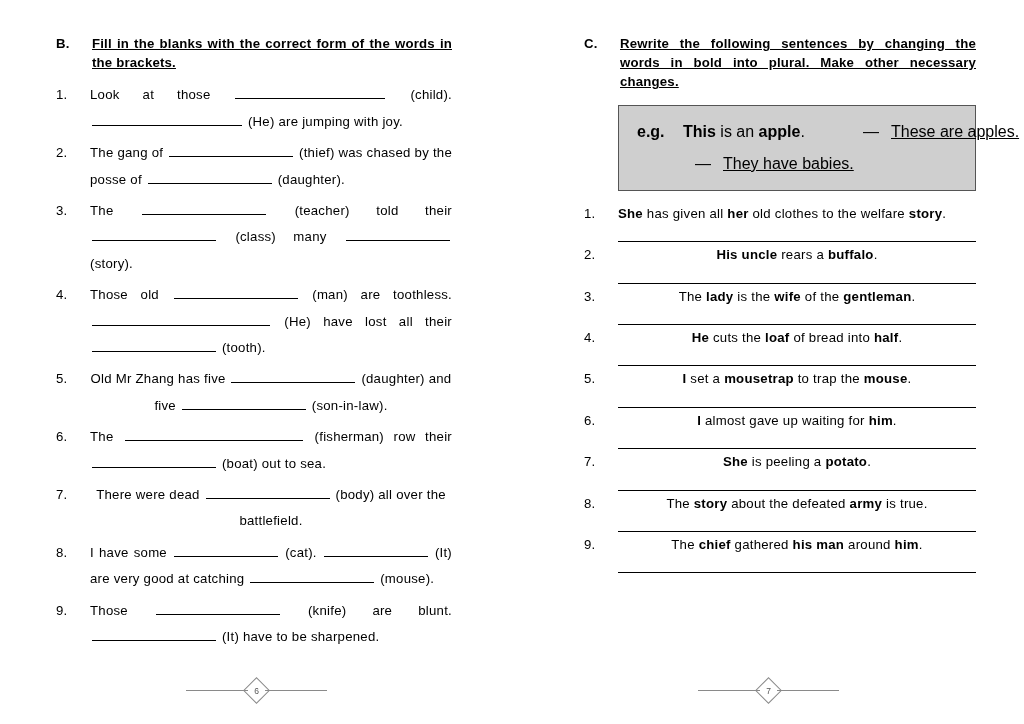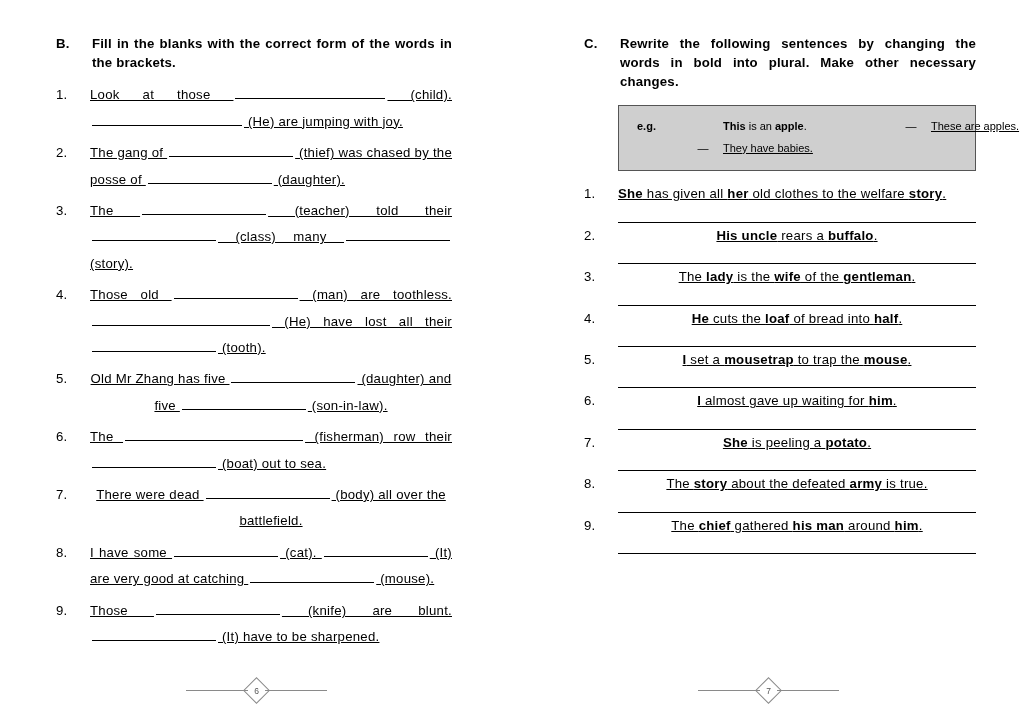--- a/index.html
+++ b/index.html
@@ -49,20 +49,21 @@
   }
   .section-letter {
     width: 36px;
     flex: 0 0 36px;
     font-weight: bold;
   }
   .section-title {
     flex: 1;
     text-align: justify;
     text-justify: inter-word;
+    text-decoration: underline;
   }
 
   
   .qlist {
     margin-top: 10px;
   }
   .q {
     display: flex;
     align-items: flex-start;
     font-size: 13.2px;
@@ -73,21 +74,20 @@
     flex: 0 0 34px;
     width: 34px;
     text-align: left;
     letter-spacing: .2px;
   }
   .q .body {
     flex: 1;
     text-align: justify;
     text-justify: inter-word;
     letter-spacing: .25px;
-    text-decoration: underline;
   }
   .q .body.nojust {
     text-align: center;
   }
 
   
   .blank {
     display: inline-block;
     border-bottom: 1px solid #000;
     vertical-align: baseline;
@@ -105,35 +105,34 @@
     height: 0;
     margin: 14px 0 0 34px;
   }
 
   
   .example-box {
     margin: 14px 0 6px 34px;
     background: #cfcfcf;
     border: 1px solid #555;
     padding: 10px 18px 11px 18px;
-    font-size: 11px;
+    font-size: 16px;
     line-height: 1.95;
   }
   .eg-row {
     display: flex;
     align-items: baseline;
     white-space: nowrap;
   }
   .eg-label {
     flex: 0 0 46px;
     font-weight: bold;
   }
   .eg-left {
     flex: 0 0 168px;
-    margin-left: 40px;
   }
   .eg-dash {
     flex: 0 0 40px;
     text-align: center;
   }
   .eg-right {
     flex: 1;
     text-decoration: underline;
   }
   b { font-weight: bold; }

